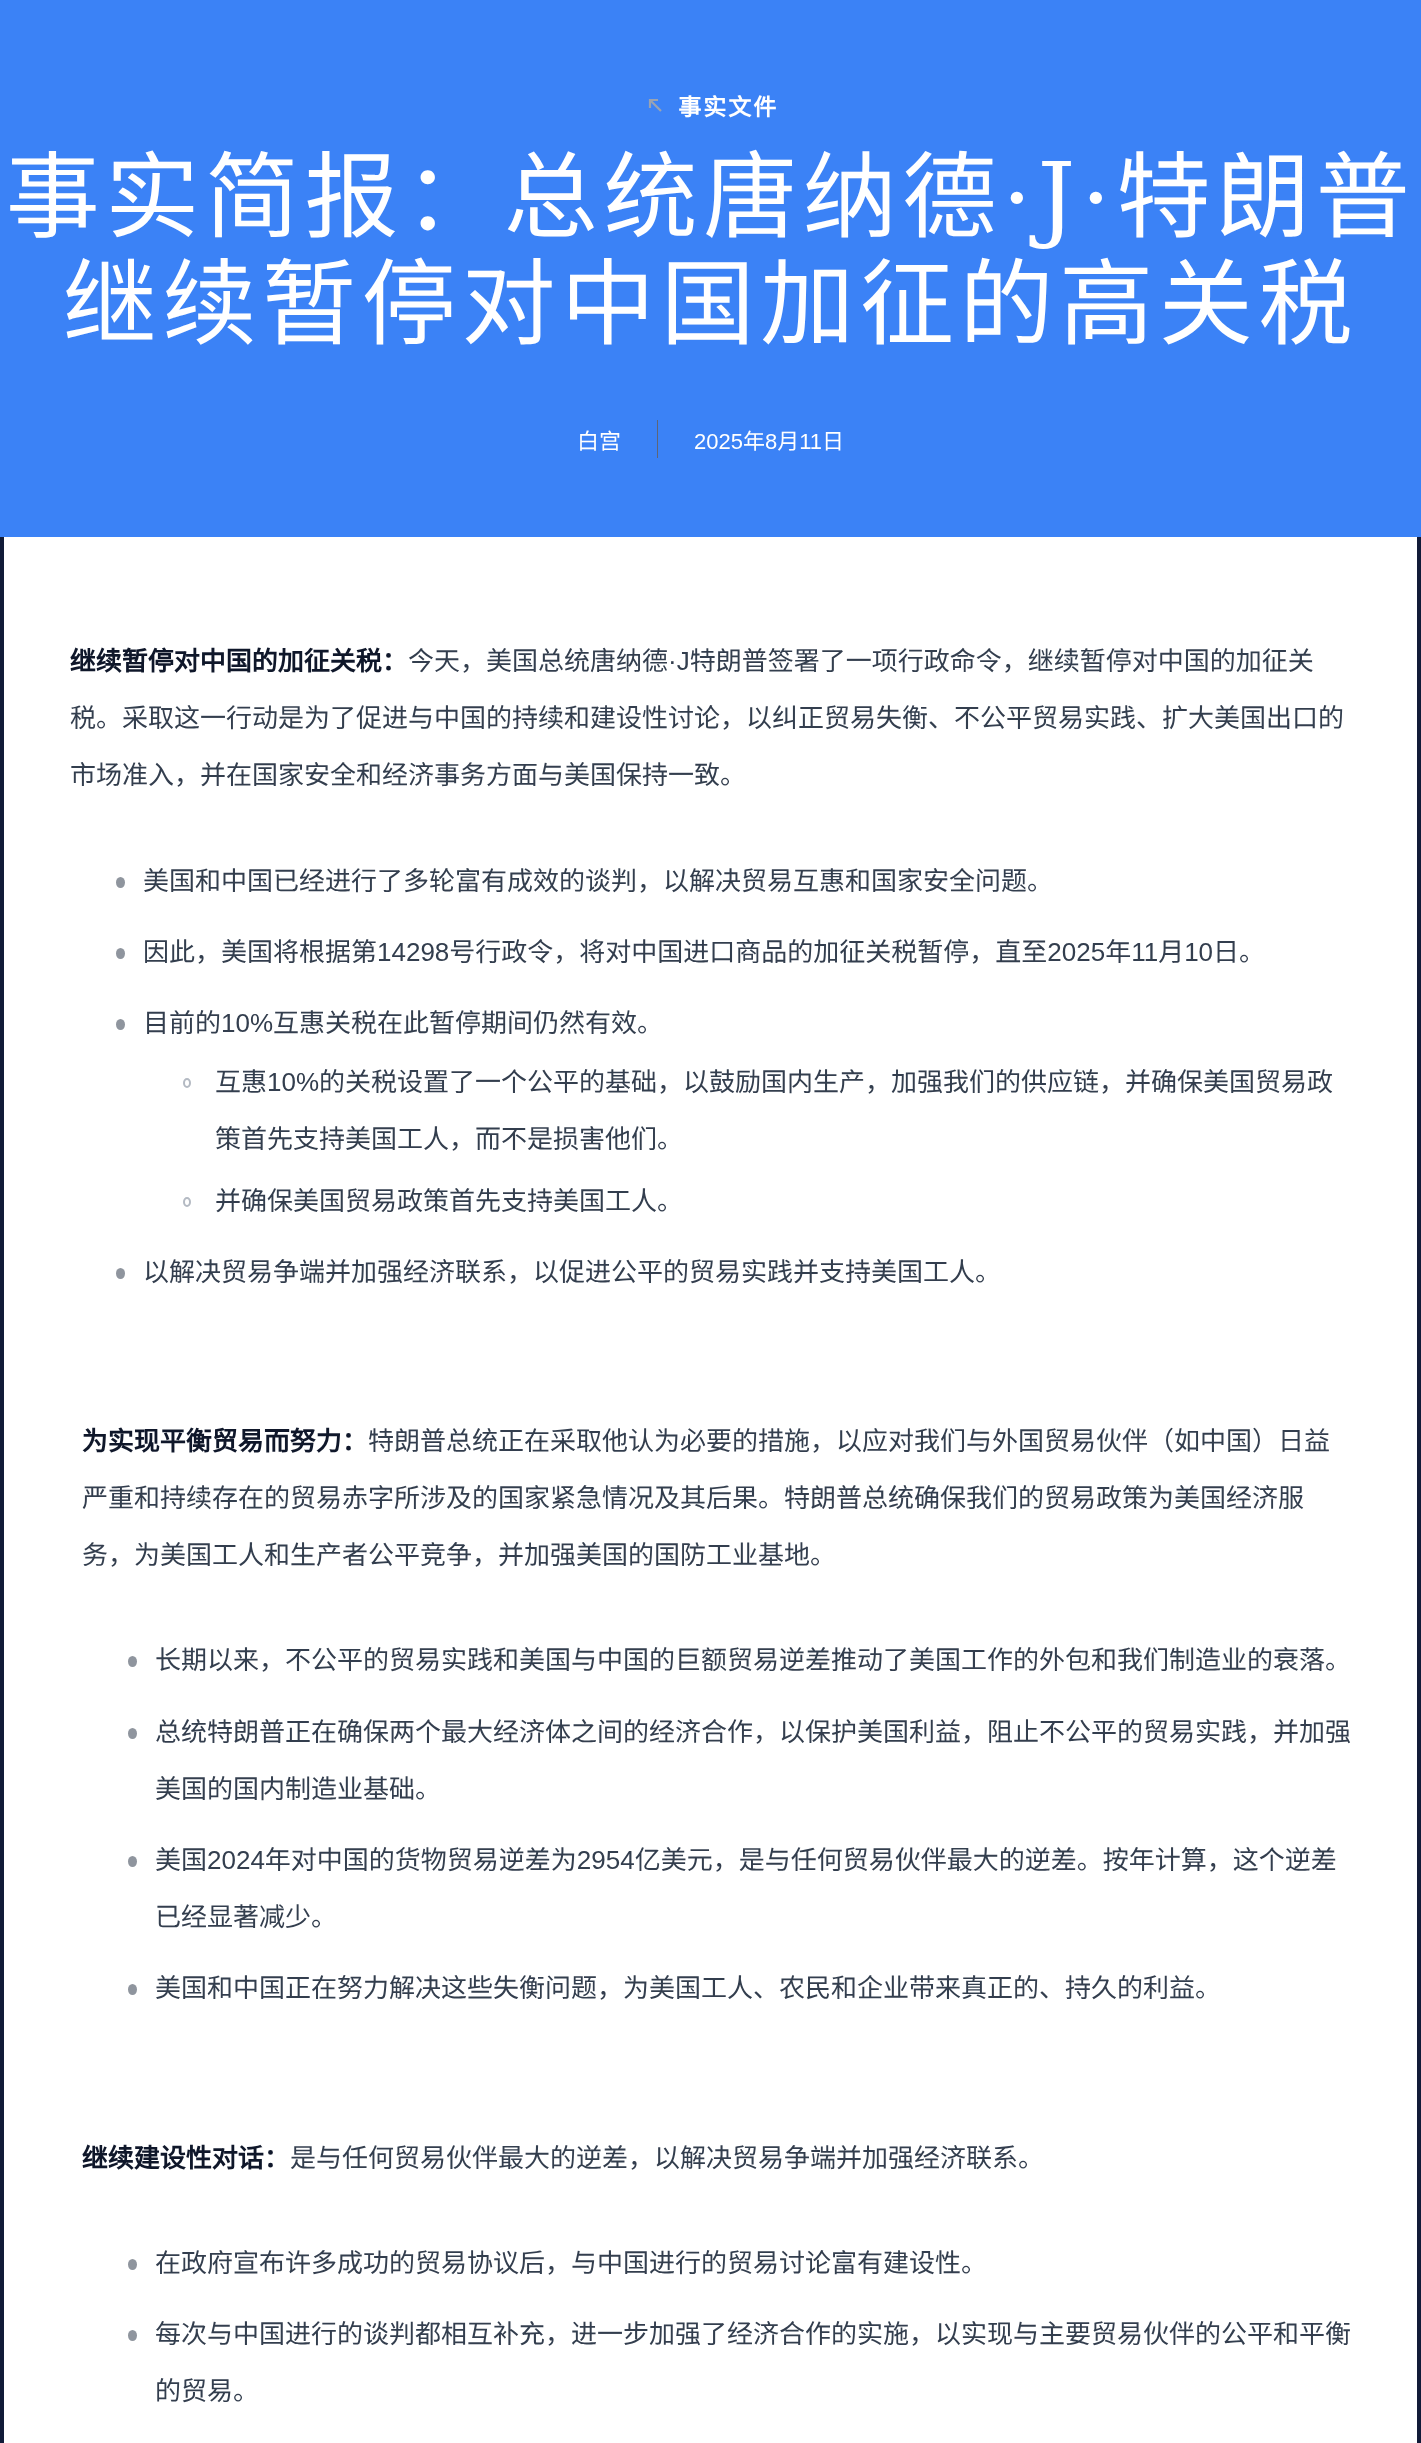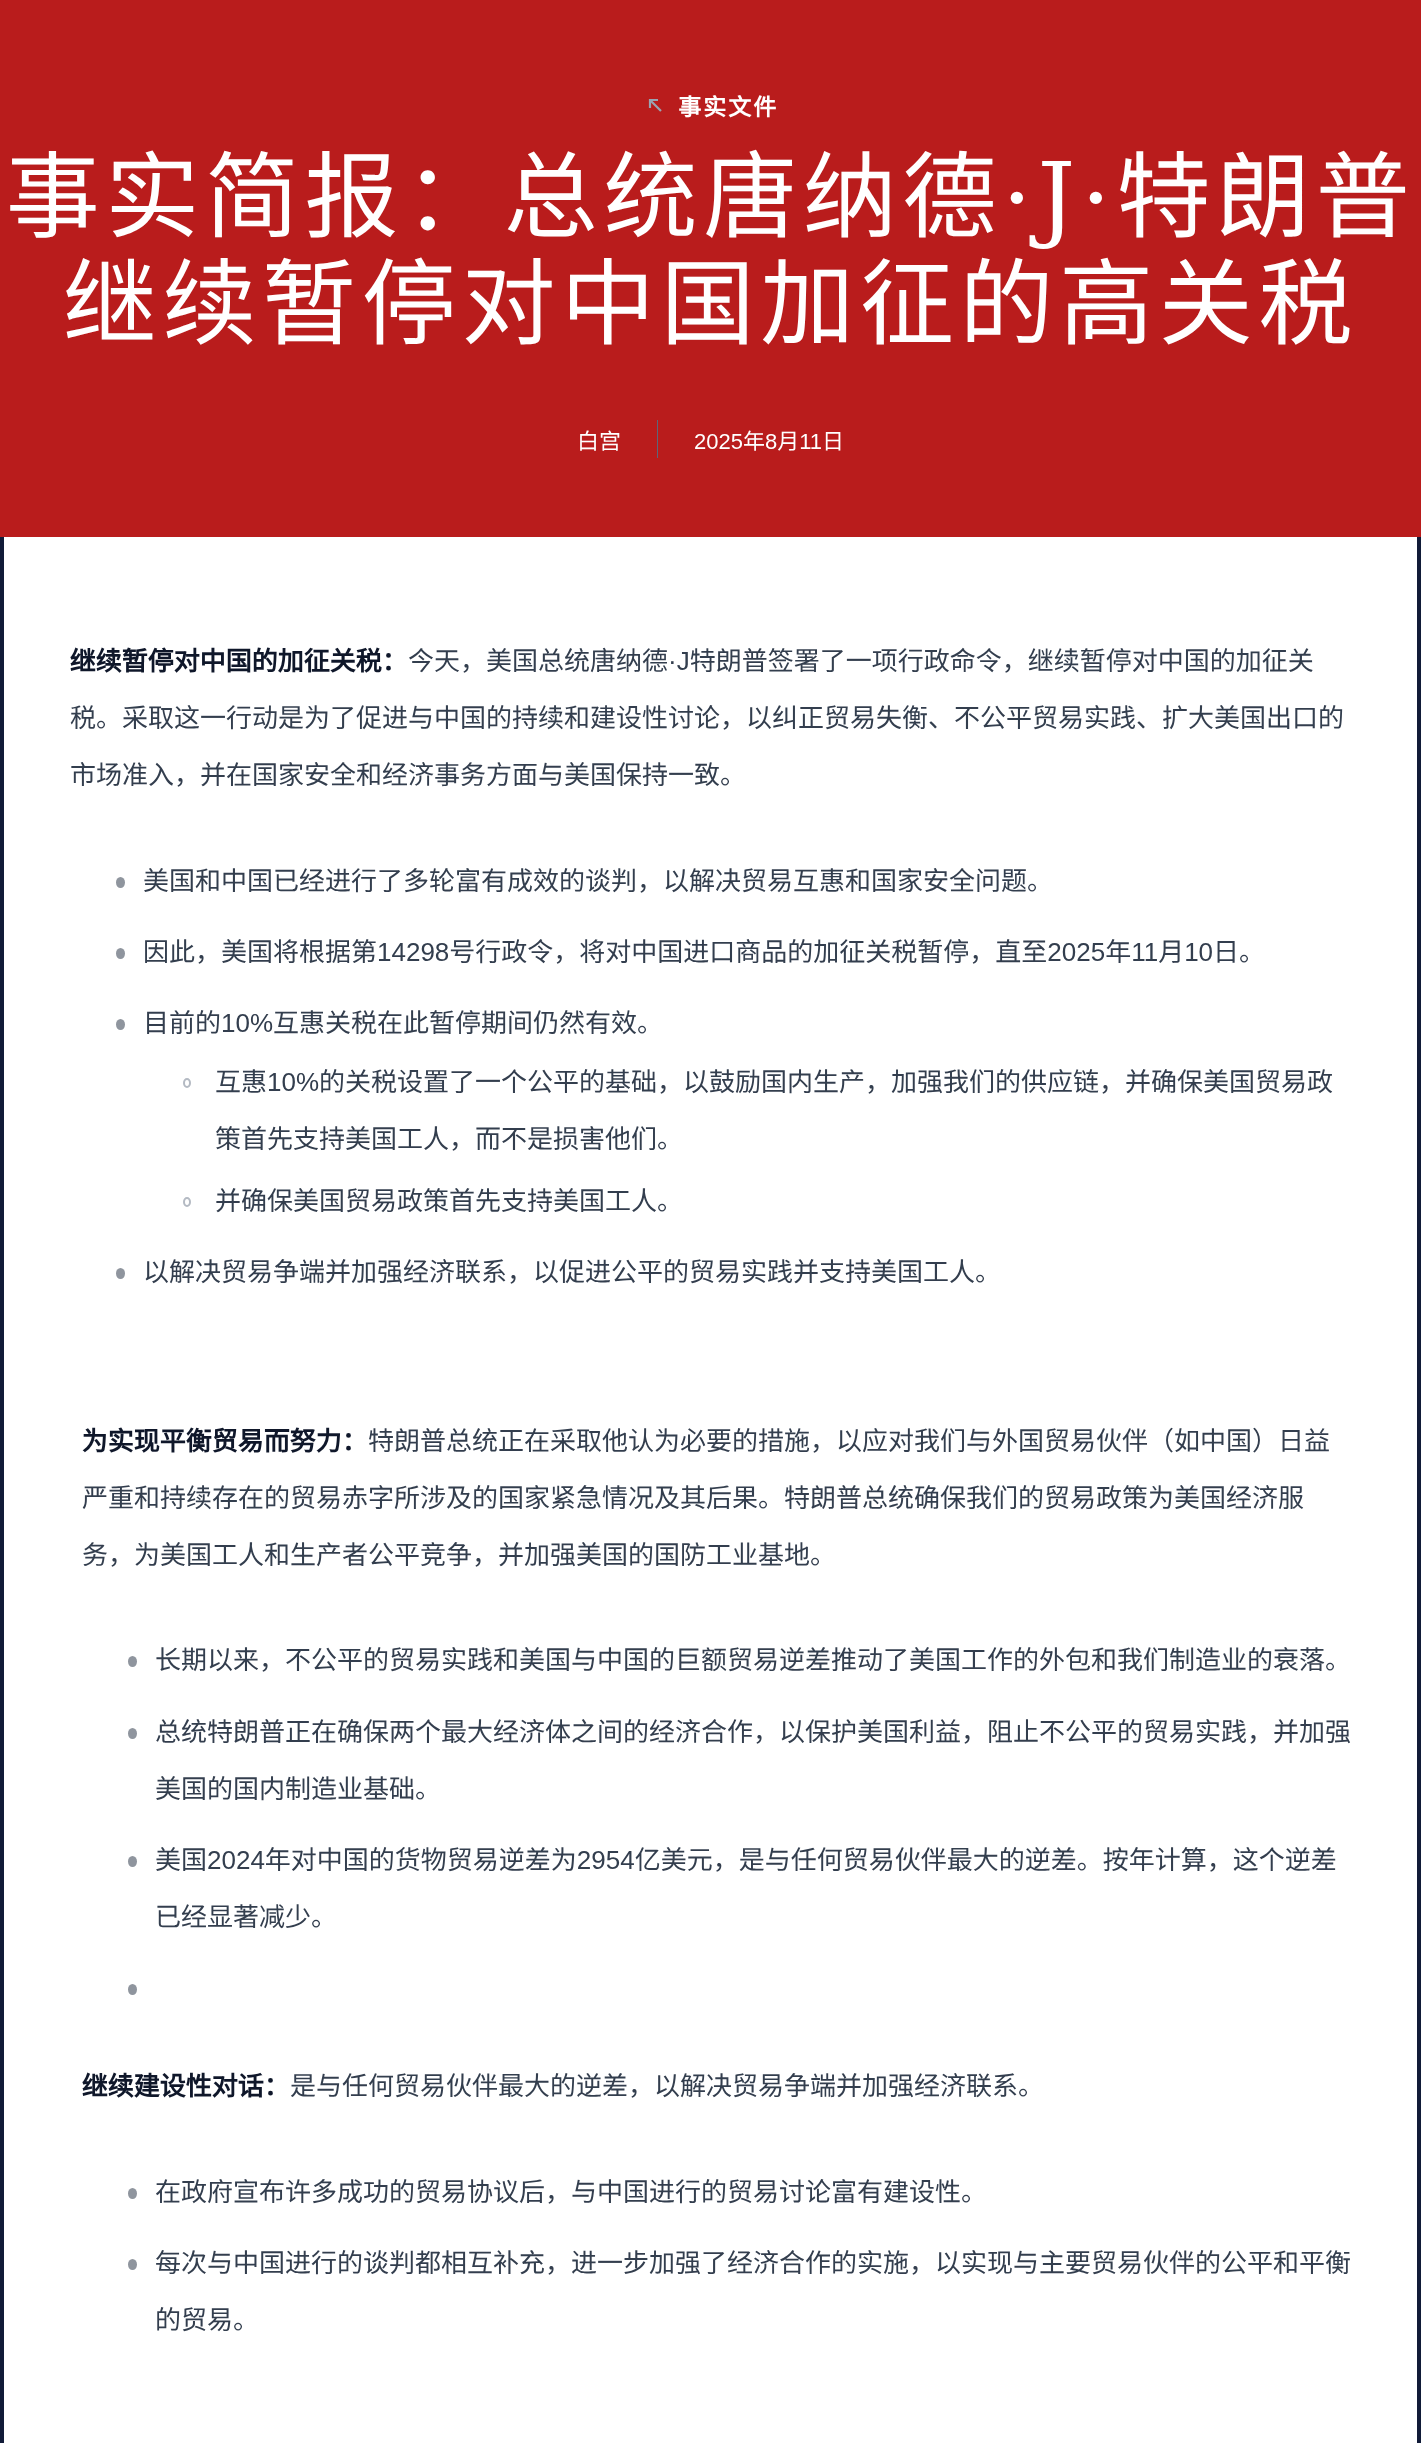--- a/index.html
+++ b/index.html
@@ -6,21 +6,21 @@
   * { margin:0; padding:0; box-sizing:border-box; }
   html,body { width:1421px; }
   body {
     background:#111b38;
     font-family:"Liberation Sans","DejaVu Sans",sans-serif;
   }
 
   
   .page-header {
     height:537px;
-    background:#b91c1c;
+    background:#3b82f6;
     text-align:center;
     padding-top:88px;
     overflow:hidden;
   }
   .eyebrow {
     display:inline-flex;
     align-items:center;
     gap:12px;
     color:#ffffff;
     font-size:23px;
@@ -143,21 +143,21 @@
             </ul></li>
           <li><span class="bullet-dot"></span><span>以解决贸易争端并加强经济联系，以促进公平的贸易实践并支持美国工人。</span></li>
         </ul>
       </section>
       <section class="article-section">
         <p class="section-lead"><strong>为实现平衡贸易而努力：</strong><span>特朗普总统正在采取他认为必要的措施，以应对我们与外国贸易伙伴（如中国）日益严重和持续存在的贸易赤字所涉及的国家紧急情况及其后果。特朗普总统确保我们的贸易政策为美国经济服务，为美国工人和生产者公平竞争，并加强美国的国防工业基地。</span></p>
         <ul class="bullet-list">
           <li><span class="bullet-dot"></span><span>长期以来，不公平的贸易实践和美国与中国的巨额贸易逆差推动了美国工作的外包和我们制造业的衰落。</span></li>
           <li><span class="bullet-dot"></span><span>总统特朗普正在确保两个最大经济体之间的经济合作，以保护美国利益，阻止不公平的贸易实践，并加强美国的国内制造业基础。</span></li>
           <li><span class="bullet-dot"></span><span>美国2024年对中国的货物贸易逆差为2954亿美元，是与任何贸易伙伴最大的逆差。按年计算，这个逆差已经显著减少。</span></li>
-          <li><span class="bullet-dot"></span></li>
+          <li><span class="bullet-dot"></span><span>美国和中国正在努力解决这些失衡问题，为美国工人、农民和企业带来真正的、持久的利益。</span></li>
         </ul>
       </section>
       <section class="article-section">
         <p class="section-lead"><strong>继续建设性对话：</strong><span>是与任何贸易伙伴最大的逆差，以解决贸易争端并加强经济联系。</span></p>
         <ul class="bullet-list">
           <li><span class="bullet-dot"></span><span>在政府宣布许多成功的贸易协议后，与中国进行的贸易讨论富有建设性。</span></li>
           <li><span class="bullet-dot"></span><span>每次与中国进行的谈判都相互补充，进一步加强了经济合作的实施，以实现与主要贸易伙伴的公平和平衡的贸易。</span></li>
           <li></li>
         </ul>
       </section>

